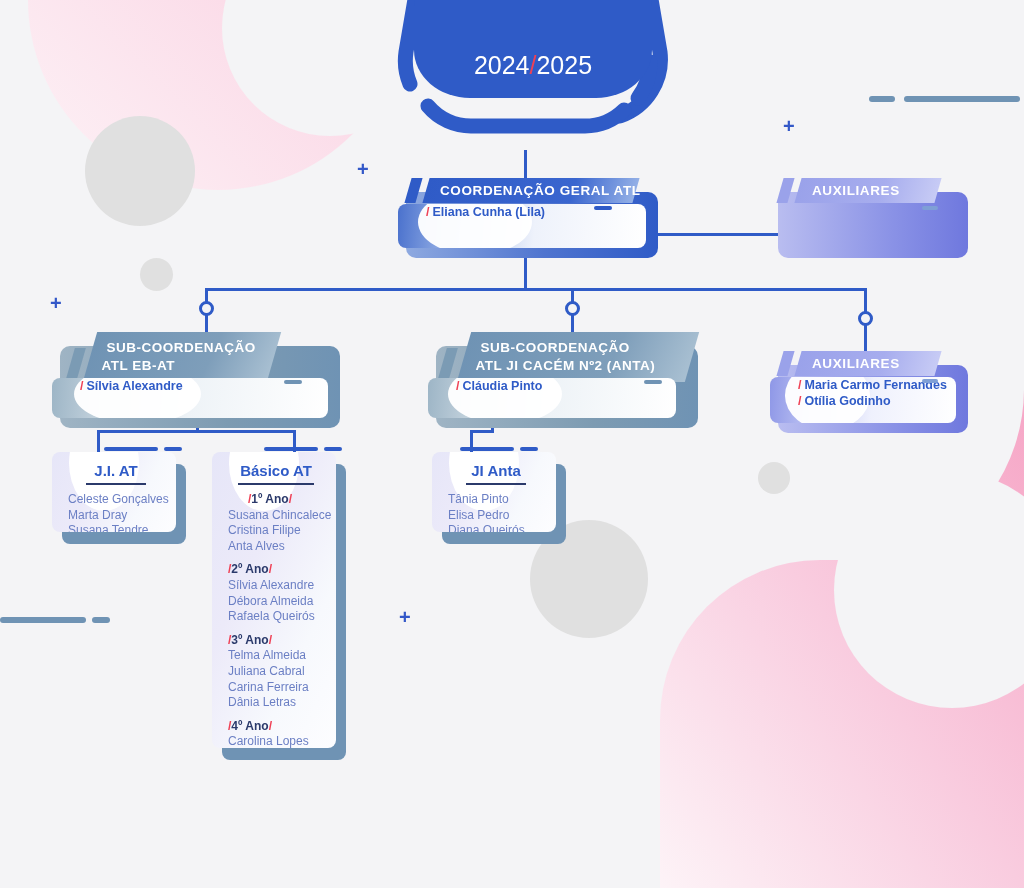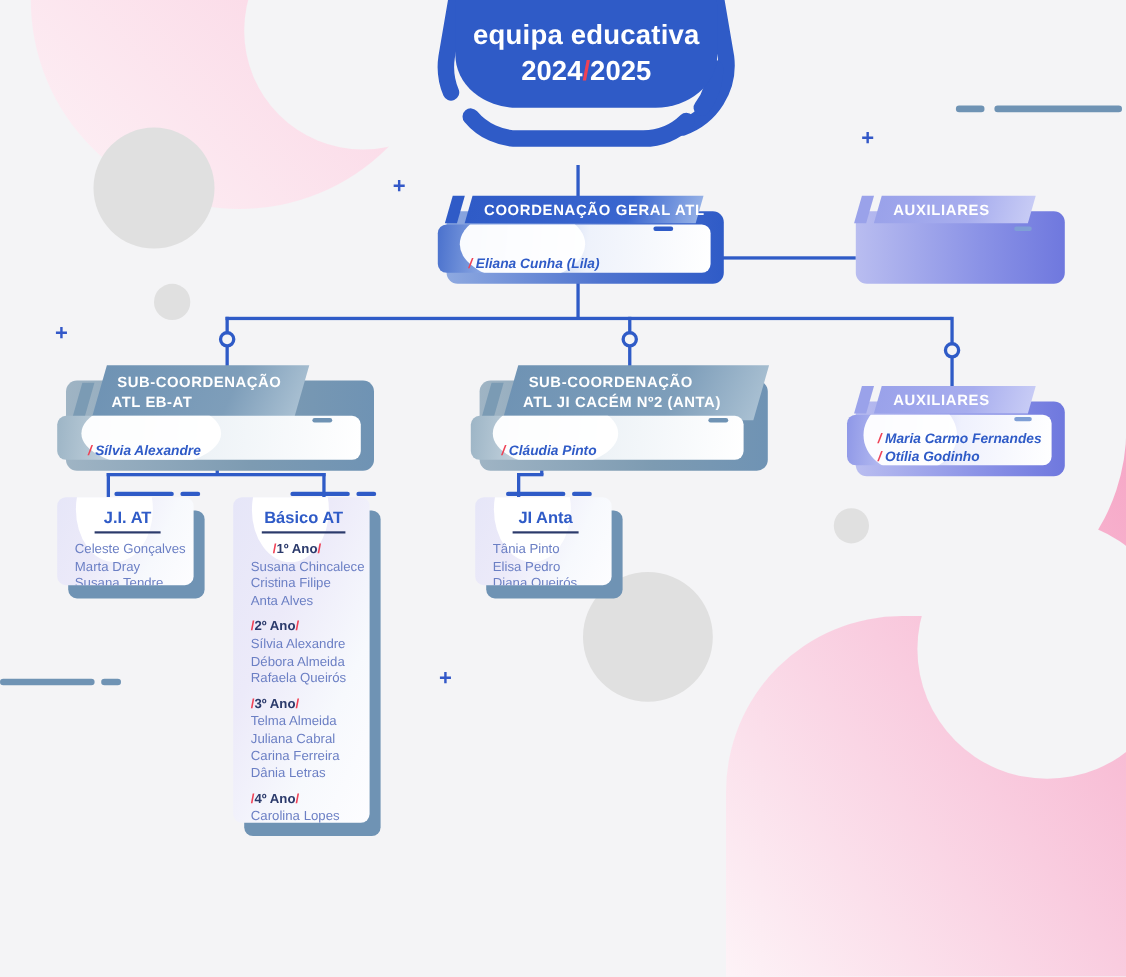--- a/index.html
+++ b/index.html
@@ -21,21 +21,21 @@
 
   
   .badge-wrap{position:absolute;left:388px;top:-66px;width:290px;height:215px;}
   .badge-inner{
     position:absolute;left:26px;top:24px;width:238px;height:140px;
     background:#2f5bc7;border-radius:56px/48px;
     display:flex;flex-direction:column;align-items:center;justify-content:flex-end;
     padding-bottom:18px;box-sizing:border-box;
   }
   .badge-title{color:#fff;font-size:25px;font-weight:700;letter-spacing:.2px;}
-  .badge-year{color:#fff;font-size:25px;font-weight:700;margin-top:4px;}
+  .badge-year{color:#fff;font-size:25px;font-weight:400;margin-top:4px;}
   .badge-year .slash{color:#ef4155;}
 
   
   .line{position:absolute;background:#2f5bc7;}
   .vline{width:3px;}
   .hline{height:3px;}
   .node{
     position:absolute;width:15px;height:15px;border-radius:50%;
     border:3px solid #2f5bc7;background:#f4f4f6;box-sizing:border-box;
   }
@@ -60,21 +60,21 @@
   }
   .ribbon2{
     position:absolute;display:flex;flex-direction:column;justify-content:center;
     padding:4px 16px 4px 14px;box-sizing:border-box;transform:skewX(-16deg);
   }
   .ribbon2 > span{transform:skewX(16deg);white-space:nowrap;
     color:#fff;font-size:13.5px;font-weight:700;letter-spacing:.5px;line-height:18px;}
 
   .body{
     position:absolute;border-radius:8px;overflow:hidden;
-    display:flex;flex-direction:column;justify-content:flex-end;font-style:italic;
+    display:flex;flex-direction:column;justify-content:flex-start;
   }
   .scoop{
     position:absolute;left:8%;top:-34%;width:46%;height:150%;
     background:#ffffff;border-radius:50%;opacity:.96;
   }
   .body-names{position:relative;padding-left:28px;}
   .pname{font-size:12.5px;font-weight:700;color:#2f5bc7;line-height:16px;white-space:nowrap;}
   .pname .slash{color:#ef4155;margin-right:3px;}
 
   .accentbar{position:absolute;height:4px;border-radius:2px;background:#2f5bc7;}
@@ -145,21 +145,20 @@
     <div class="dashbar small" style="left:92px;top:617px;width:18px;"></div>
   </div>
 
   <div class="badge-wrap">
     <svg width="290" height="215" style="position:absolute;left:0;top:0;">
       <path d="M 22 150 A 60 60 0 0 1 18 118 L 32 36 A 42 42 0 0 1 74 2 L 216 2 A 42 42 0 0 1 258 36 L 272 118 A 60 60 0 0 1 232 182" fill="none" stroke="#2f5bc7" stroke-width="15" stroke-linecap="round"></path>
       <path d="M 262 128 A 58 58 0 0 1 250 164" fill="none" stroke="#2f5bc7" stroke-width="15" stroke-linecap="round"></path>
       <path d="M 40 172 A 56 56 0 0 0 84 192 L 196 192 A 56 56 0 0 0 236 176" fill="none" stroke="#2f5bc7" stroke-width="15" stroke-linecap="round"></path>
     </svg>
     <div class="badge-inner">
-      <div class="badge-title">equipa educativa</div>
       <div class="badge-year">
         <span>2024</span><span class="slash">/</span><span>2025</span>
       </div>
     </div>
   </div>
 
   <div>
 
     <div class="line vline" style="left:524px;top:150px;height:32px;"></div>
 

